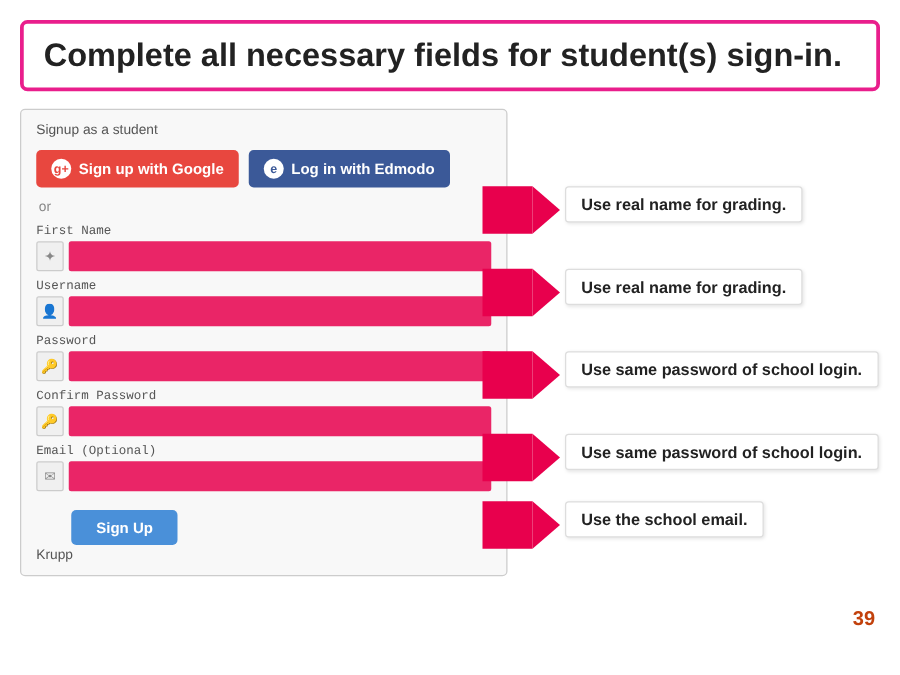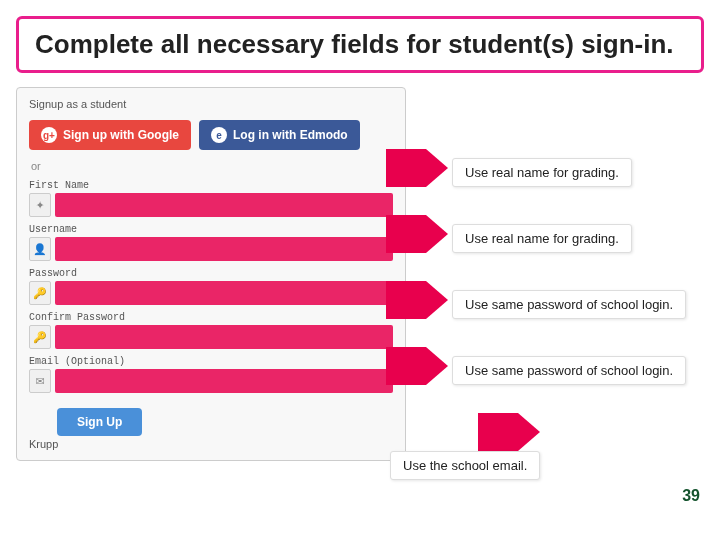--- a/index.html
+++ b/index.html
@@ -191,21 +191,22 @@
       left: 370px;
       top: 0;
       width: 340px;
       height: 460px;
     }
 
     
     .annotation-item {
       position: absolute;
       display: flex;
-      align-items: flex-end;
+      align-items: flex-start;
+      font-weight: bold;
     }
 
     .arrow-shape {
       display: flex;
       align-items: center;
     }
 
     .arrow-body {
       background: #e8004d;
       height: 38px;
@@ -230,30 +231,30 @@
       white-space: nowrap;
       box-shadow: 1px 1px 3px rgba(0,0,0,0.1);
       margin-left: 4px;
     }
 
     
     .ann-1 { top: 62px; left: 0; }
     .ann-2 { top: 128px; left: 0; }
     .ann-3 { top: 194px; left: 0; }
     .ann-4 { top: 260px; left: 0; }
-    .ann-5 { top: 326px; left: 0; flex-direction: column; }
+    .ann-5 { top: 314px; left: 0; }
 
     
     .page-number {
       position: absolute;
       bottom: 8px;
       right: 20px;
       font-size: 16px;
       font-weight: bold;
-      color: #14532d;
+      color: #c2410c;
     }
   </style>
 </head>
 <body>
 
 <div class="main-container">
 
   <div class="title-box">
     <h1>Complete all necessary fields for student(s) sign-in.</h1>
   </div>

